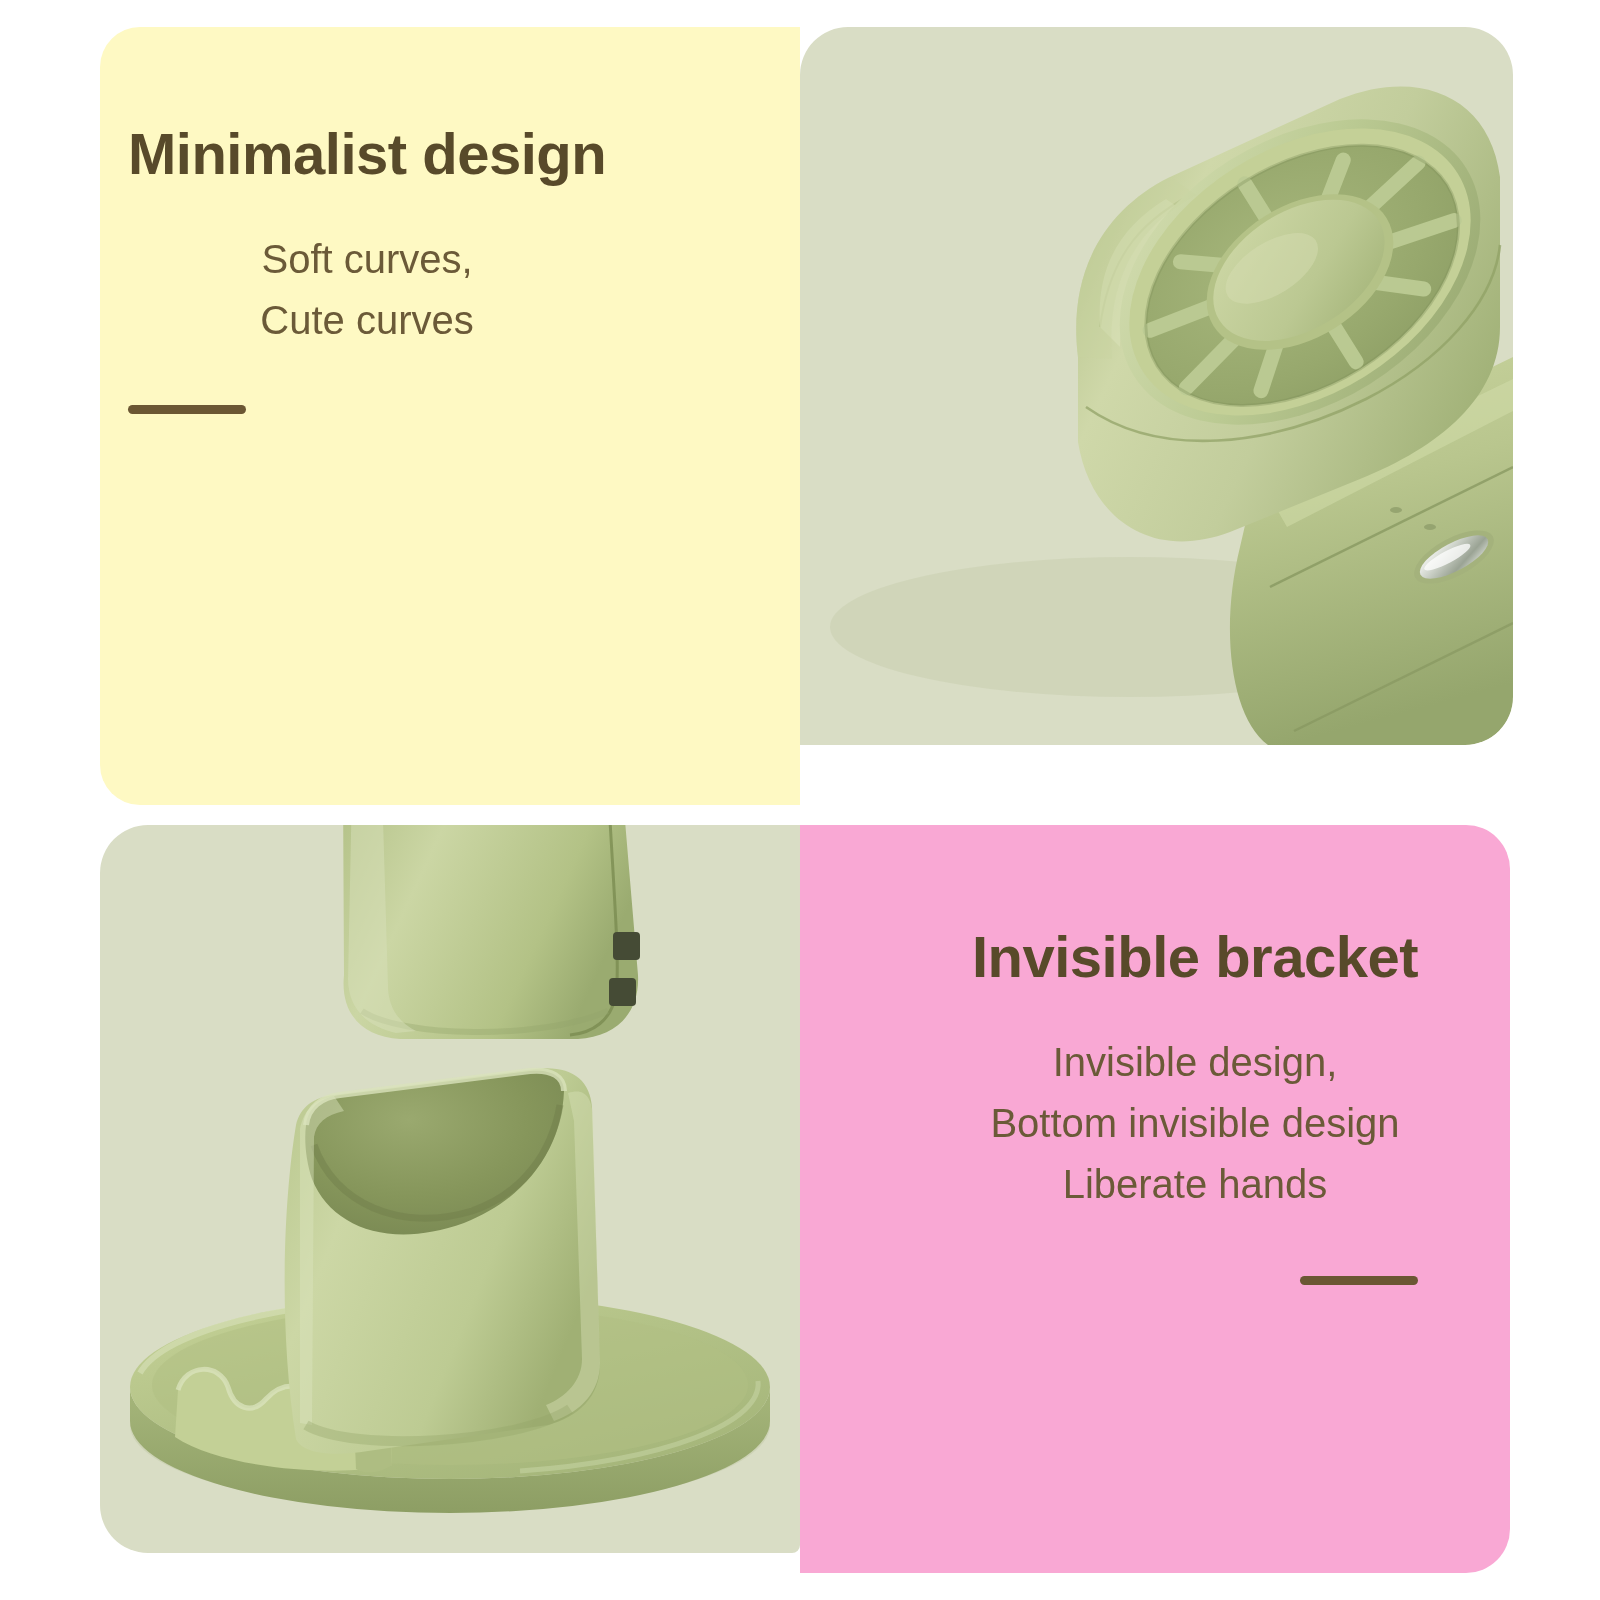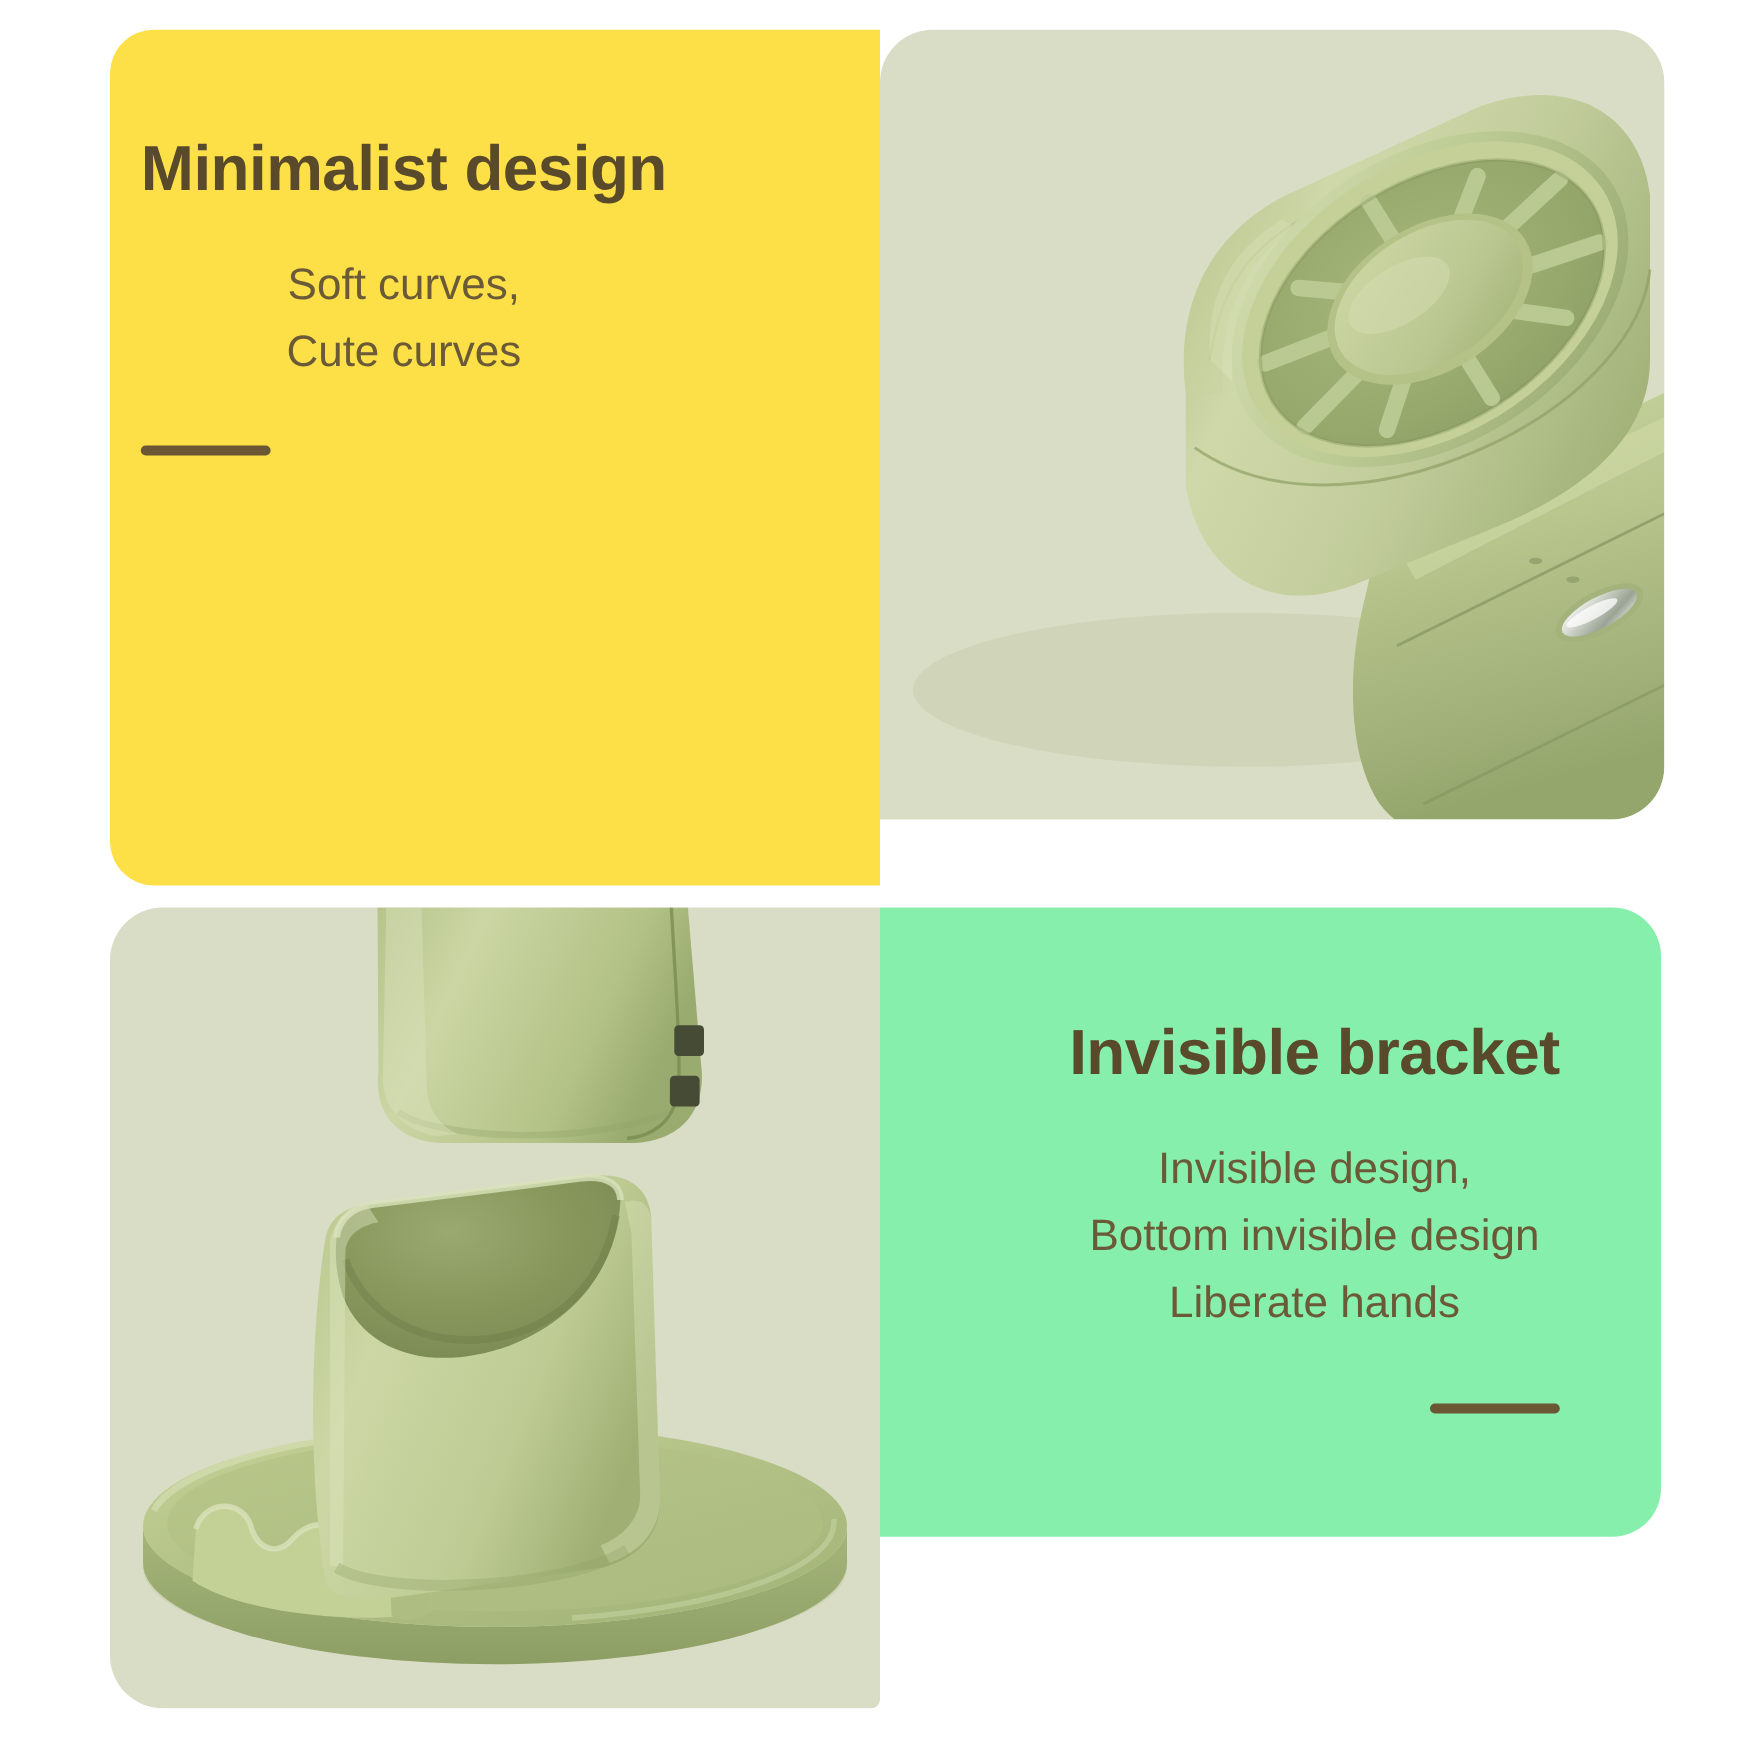--- a/index.html
+++ b/index.html
@@ -29,21 +29,21 @@
     position: absolute;
     overflow: hidden;
   }
 
   
   .panel-tl {
     left: 100px;
     top: 27px;
     width: 700px;
     height: 778px;
-    background: #fde047;
+    background: #fef9c3;
     border-top-left-radius: 40px;
     border-bottom-left-radius: 40px;
   }
   
   .panel-tr {
     left: 800px;
     top: 27px;
     width: 713px;
     height: 718px;
     background: #d9ddc5;
@@ -60,22 +60,22 @@
     background: #d9ddc5;
     border-top-left-radius: 48px;
     border-bottom-left-radius: 48px;
     border-bottom-right-radius: 8px;
   }
   
   .panel-br {
     left: 800px;
     top: 825px;
     width: 710px;
-    height: 572px;
-    background: #86efac;
+    height: 748px;
+    background: #f9a8d4;
     border-top-right-radius: 44px;
     border-bottom-right-radius: 44px;
   }
 
   
   .text-block {
     position: absolute;
   }
   .text-left  { left: 128px; top: 125px; text-align: left; }
 

